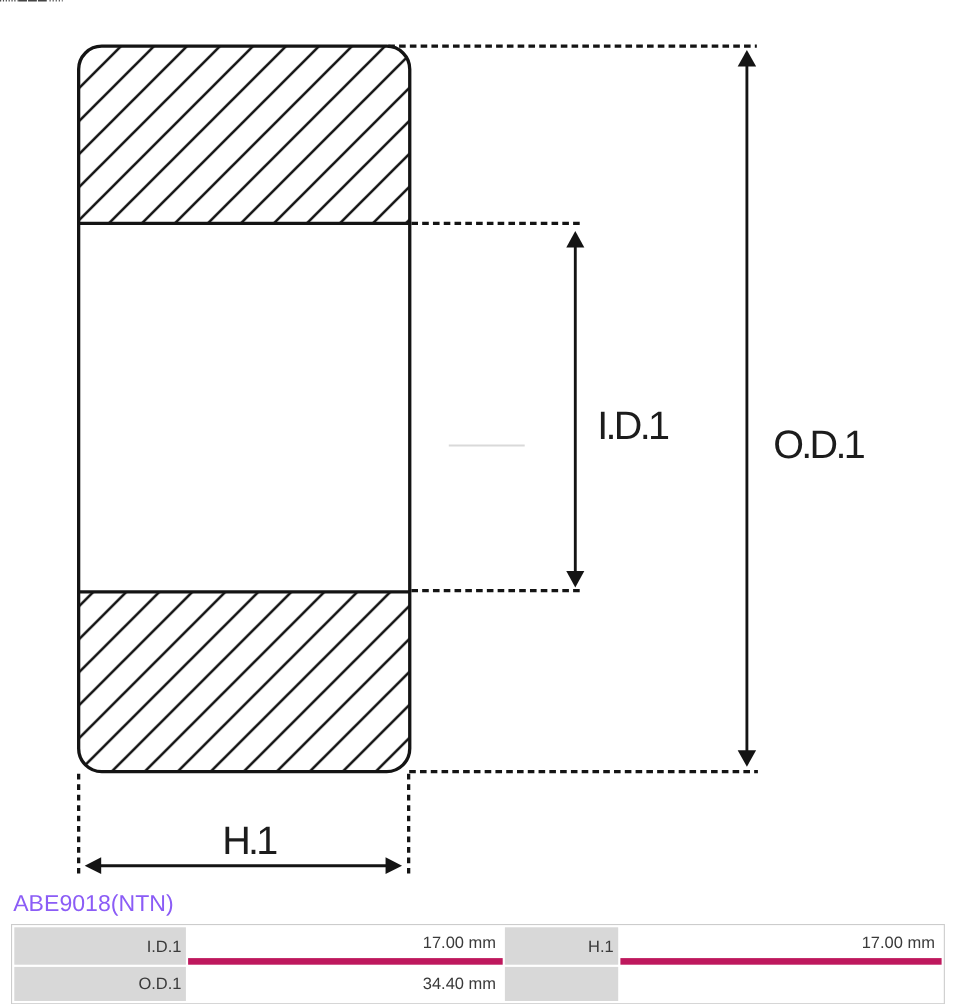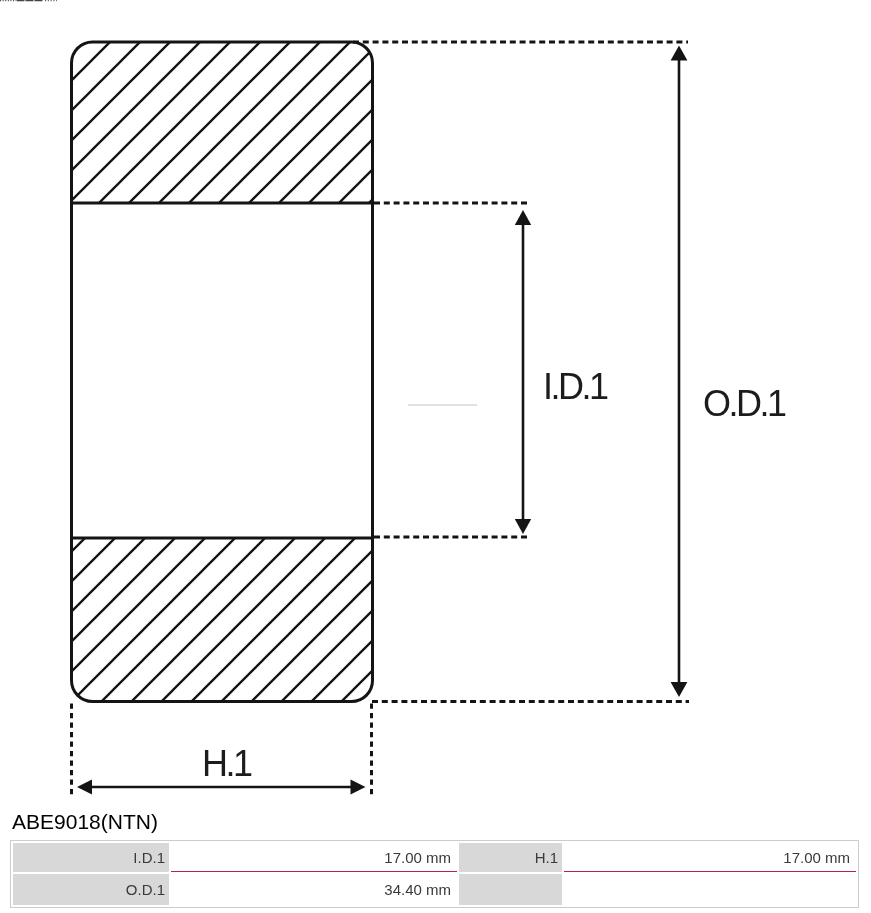--- a/index.html
+++ b/index.html
@@ -1,26 +1,26 @@
 <!DOCTYPE html>
 <html><head>
 <meta charset="utf-8">
 <style>
   html,body{margin:0;padding:0;background:#ffffff;}
   body{font-family:"Liberation Sans", sans-serif;}
   #page{position:relative;width:871px;height:913px;background:#ffffff;overflow:hidden;padding-left:36px;}
   #diagram{position:absolute;left:0;top:0;}
-  #partno{position:absolute;left:12px;top:810px;font-size:21px;color:#000000;letter-spacing:0px;}
+  #partno{position:absolute;left:12px;top:810px;font-size:21px;color:#8b5cf6;letter-spacing:0px;}
   #spec{position:absolute;left:10px;top:840px;width:849px;border:1px solid #cccccc;background:#ffffff;border-collapse:separate;border-spacing:2px;}
   #spec td{height:28px;font-size:15px;color:#3a3a3a;text-align:right;vertical-align:middle;}
   #spec td.lab{padding:0 4px 0 0;}
   #spec td.val{padding:0 6px 0 0;}
   #spec td.lab{background:#d8d8d8;}
   #spec td.val{background:#ffffff;}
-  #spec tr.r1 td.val{border-bottom:1px solid #be185d;}
+  #spec tr.r1 td.val{border-bottom:6px solid #be185d;}
   #spec tr.r2 td{height:31px;}
 </style>
 </head>
 <body>
 <div id="page">
 
 <svg id="diagram" width="871" height="810" viewBox="0 0 871 810">
   <defs>
     <pattern id="hatchA" width="30" height="30" patternUnits="userSpaceOnUse" patternTransform="translate(2,0)">
       <path d="M0 30 L30 0 M-7.5 7.5 L7.5 -7.5 M22.5 37.5 L37.5 22.5" stroke="#141414" stroke-width="2.35" fill="none"></path>

